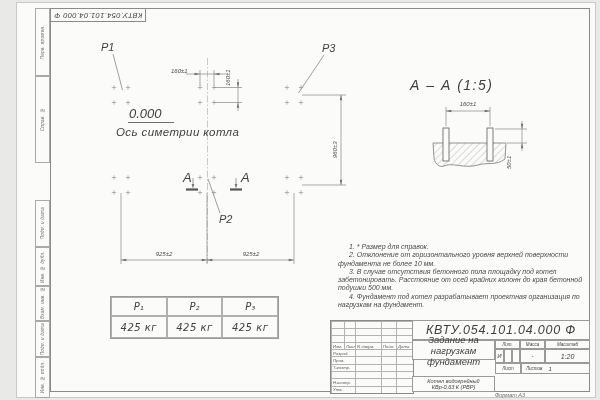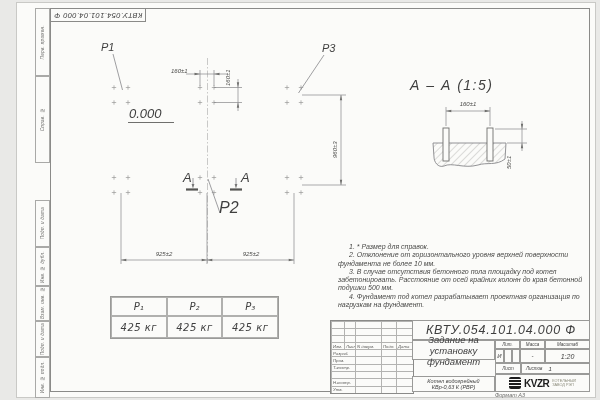--- a/index.html
+++ b/index.html
@@ -201,23 +201,24 @@
     </g>
 
     <g>
       <path d="M433,143 L506,143 L505,159 C496,166 487,162 478,165 C464,169 452,162 444,166 C438,168 434,162 434,157 Z" fill="url(#hatch)" stroke="#87878a" stroke-width="0.9"></path>
       <rect x="443" y="128" width="6" height="33" fill="#fbfbf9" stroke="#6f6f6d" stroke-width="0.9"></rect>
       <rect x="487" y="128" width="6" height="33" fill="#fbfbf9" stroke="#6f6f6d" stroke-width="0.9"></rect>
     </g>
   </svg>
 
   <div class="abs it" style="left:101px;top:41px;font-size:11px;">P1</div>
-  <div class="abs it" style="left:219px;top:199px;font-size:16px;">P2</div>
+  <div class="abs it" style="left:219px;top:213px;font-size:11px;">P2</div>
   <div class="abs it" style="left:322px;top:42px;font-size:11px;">P3</div>
   <div class="abs it" style="left:128px;top:106px;font-size:13px;border-bottom:1px solid #6f6f6d;padding:0 12px 1px 1px;">0.000</div>
+  <div class="abs it" style="left:116px;top:126px;font-size:11.5px;letter-spacing:.4px;">Ось симетрии котла</div>
   <div class="abs it" style="left:183px;top:170px;font-size:13px;">А</div>
   <div class="abs it" style="left:241px;top:170px;font-size:13px;">А</div>
 
   <div class="dimtxt" style="left:171px;top:68px;">160±1</div>
   <div class="dimtxt rot" style="left:231px;top:80px;">160±1</div>
   <div class="dimtxt rot" style="left:338px;top:152px;">960±3</div>
   <div class="dimtxt ctr" style="left:140px;top:251px;width:48px;">925±2</div>
   <div class="dimtxt ctr" style="left:227px;top:251px;width:48px;">925±2</div>
 
   <div class="abs it" style="left:410px;top:77px;font-size:14px;letter-spacing:1.5px;text-align:center;">А – А (1:5)</div>
@@ -284,21 +285,21 @@
       <div class="tcell" style="grid-column: 1 / span 2;">Утв.</div>
       <div class="tcell"></div>
       <div class="tcell"></div>
       <div class="tcell"></div>
     </div>
 
   <div class="cell" style="left:412px;top:320px;width:178px;height:20px;font-size:12.5px;letter-spacing:.8px;">КВТУ.054.101.04.000 Ф</div>
 
   <div class="cell" style="left:412px;top:340px;width:83px;height:20px;flex-direction:column;font-size:9.5px;line-height:11px;">
     <div>Задание на</div>
-    <div>установку</div>
+    <div>нагрузкам</div>
     <div>фундамент</div>
   </div>
 
   <div class="cell" style="left:412px;top:376px;width:83px;height:16px;flex-direction:column;font-size:5.5px;line-height:6.5px;">
     <div>Котел водогрейный</div>
     <div>КВр-0,63 К  (РВР)</div>
   </div>
 
   <div class="cell" style="left:495px;top:340px;width:25px;height:9px;font-size:4.5px;">Лит.</div>
   <div class="cell" style="left:520px;top:340px;width:25px;height:9px;font-size:4.5px;">Масса</div>
@@ -309,23 +310,15 @@
   <div class="cell" style="left:512px;top:349px;width:8px;height:14px;"></div>
   <div class="cell" style="left:520px;top:349px;width:25px;height:14px;font-size:6px;">-</div>
   <div class="cell" style="left:545px;top:349px;width:45px;height:14px;font-size:7px;">1:20</div>
 
   <div class="cell" style="left:495px;top:363px;width:26px;height:11px;font-size:4.5px;">Лист</div>
   <div class="cell" style="left:521px;top:363px;width:69px;height:11px;justify-content:flex-start;padding-left:4px;gap:6px;">
     <span style="font-size:4.5px;">Листов</span>
     <span style="font-size:6px;">1</span>
   </div>
 
-  <div class="cell logo-row" style="left:495px;top:374px;width:95px;height:18px;">
-    <span class="logo-mark"></span>
-    <span class="logo-word">KVZR</span>
-    <span class="logo-sub">
-      <span style="display:block;">КОТЕЛЬНЫЙ</span>
-      <span style="display:block;">ЗАВОД РЭП</span>
-    </span>
-  </div>
 
   <div class="abs it ctr" style="left:430px;top:392px;width:160px;font-size:5.5px;color:#6e6e6c;">Формат А3</div>
 </div>
 
 </body></html>

